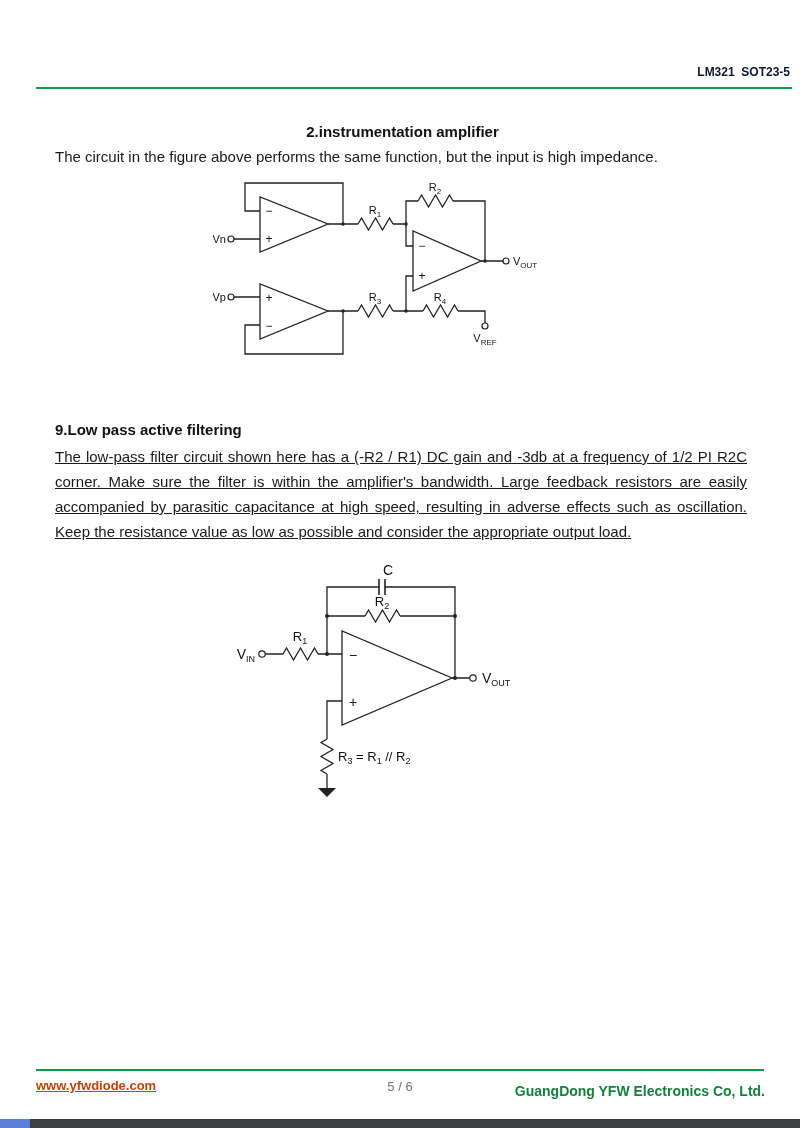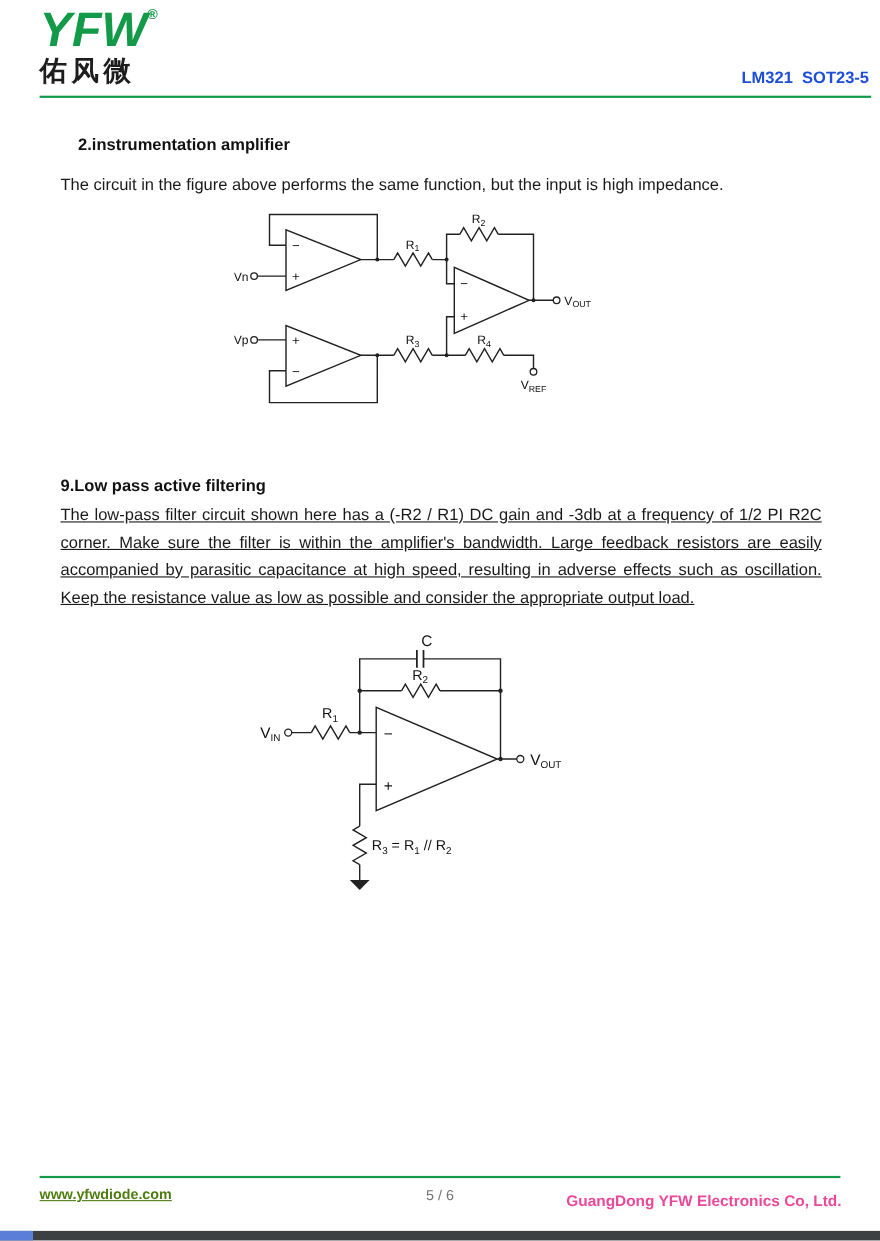--- a/index.html
+++ b/index.html
@@ -7,64 +7,58 @@
   .page {
     position:relative; width:800px; height:1128px; background:#fff;
     font-family:"Liberation Sans", sans-serif; color:#1a1a1a; overflow:hidden;
   }
   
   .header { position:relative; height:87px; }
   .logo { position:absolute; left:36px; top:6px; line-height:1; }
   .logo-yfw { font-size:44px; font-weight:bold; color:#129a49; letter-spacing:0px; font-style:italic; }
   .logo-reg { font-size:13px; color:#129a49; vertical-align:top; font-style:normal; font-weight:bold; }
   .logo-cn { font-size:25px; font-weight:bold; color:#1d1d1d; letter-spacing:4px; margin-top:3px; }
-  .doc-title { position:absolute; right:10px; bottom:8px; font-size:15px; font-weight:bold; color:#1d4ed8; white-space:pre; }
+  .doc-title { position:absolute; right:10px; bottom:8px; font-size:12px; font-weight:bold; color:#0f172a; white-space:pre; }
   .header-rule { margin:0 8px 0 36px; border-bottom:2px solid #129a49; }
   
   .content { padding:0 53px 0 55px; }
   .sec-heading { font-size:15px; font-weight:bold; color:#111; }
-  .h-amp { margin:34px 0 0 16px; }
+  .h-amp { margin:34px 0 0 3px;text-align:center; }
   .h-filter { margin:50px 0 0 0; }
-  .sec-body { font-size:15px; color:#1a1a1a; margin-top:16px; line-height:25px; }
+  .sec-body { font-size:15px; color:#1a1a1a; margin-top:4px; line-height:25px; }
   .p-filter { width:692px; text-align:justify; margin-top:6px;text-decoration:underline; }
   .diagram1 { display:block; margin:2px 0 0 158px; }
   .diagram2 { display:block; margin:20px 0 0 175px; }
   
   svg text { fill:#111; font-family:"Liberation Sans", sans-serif; white-space:pre; }
   .wire, .comp { fill:none; stroke:#222; stroke-width:1.3px; }
   .plate { fill:none; stroke:#222; stroke-width:1.6px; }
   .opamp { fill:#fff; stroke:#222; stroke-width:1.3px; }
   .term { fill:#fff; stroke:#222; stroke-width:1.2px; }
   .dot { fill:#222; }
   .gnd { fill:#222; }
   .t11 { font-size:11px; } .t13 { font-size:13px; } .t14 { font-size:14px; }
   .sub8 { font-size:8px; } .sub9 { font-size:9px; }
   .mid { text-anchor:middle; } .end { text-anchor:end; }
   .sign { font-size:12px; text-anchor:middle; }
   .sign2 { font-size:14px; text-anchor:middle; }
   
   .footer-rule { position:absolute; left:36px; right:36px; top:1069px; border-top:2px solid #129a49; }
-  .footer-link { position:absolute; left:36px; top:1078px; font-size:13px; font-weight:bold; color:#4d7c0f; text-decoration:underline; }
+  .footer-link { position:absolute; left:36px; top:1078px; font-size:13px; font-weight:bold; color:#c2410c; text-decoration:underline; }
   .footer-page { position:absolute; left:0; right:0; top:1079px; text-align:center; font-size:13px; color:#737373; }
-  .footer-company { position:absolute; right:35px; top:1083px; font-size:14px; font-weight:bold; color:#ec4899;text-align:center; }
+  .footer-company { position:absolute; right:35px; top:1083px; font-size:14px; font-weight:bold; color:#15803d;text-align:center; }
   .bottom-bar { position:absolute; left:0; right:0; bottom:0; height:9px; background:#3d4043; }
   .bottom-thumb { position:absolute; left:0; bottom:0; width:30px; height:9px; background:#5b7fd9; }
 </style>
 </head>
 <body>
 
 <div class="page">
 
   <div class="header">
-    <div class="logo">
-      <div>
-        <span class="logo-yfw">YFW</span><span class="logo-reg">®</span>
-      </div>
-      <div class="logo-cn">佑风微</div>
-    </div>
     <div class="doc-title">LM321  SOT23-5</div>
   </div>
   <div class="header-rule"></div>
 
   <div class="content">
 
     <div class="sec-heading h-amp">2.instrumentation amplifier</div>
     <div class="sec-body">The circuit in the figure above performs the same function, but the input is high impedance.</div>
 
     <svg class="diagram1" width="340" height="200" viewBox="0 0 340 200">

